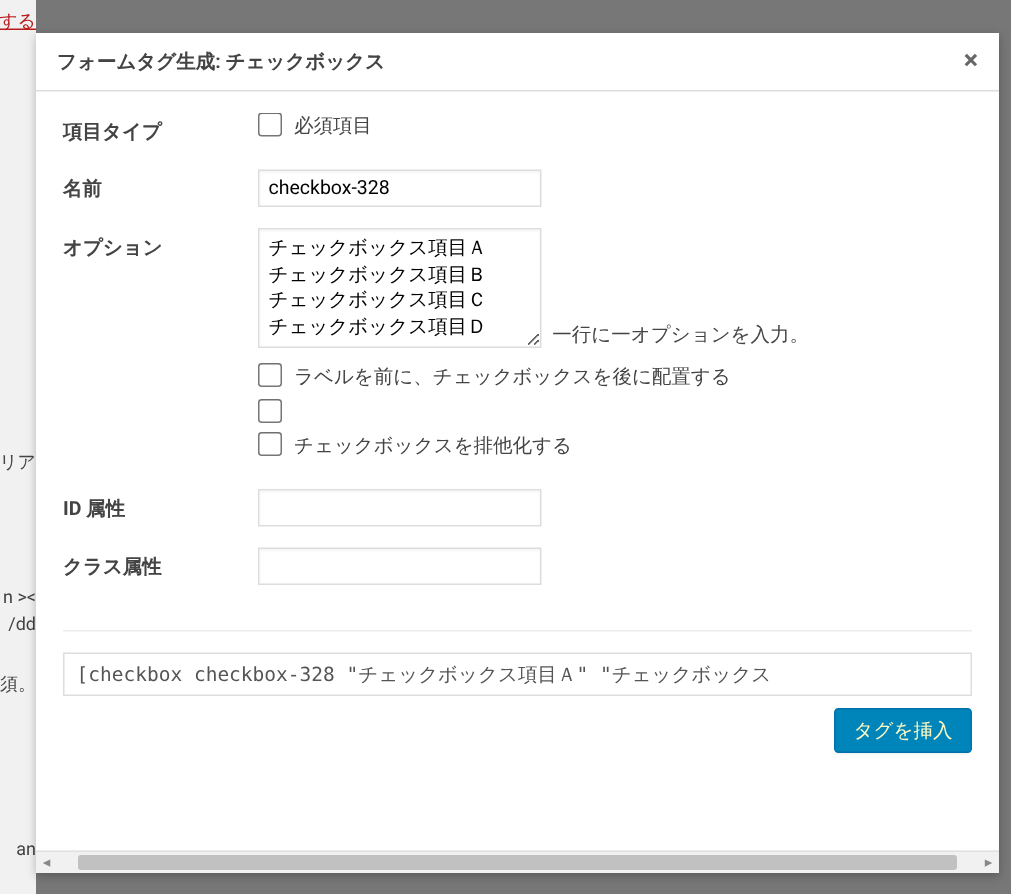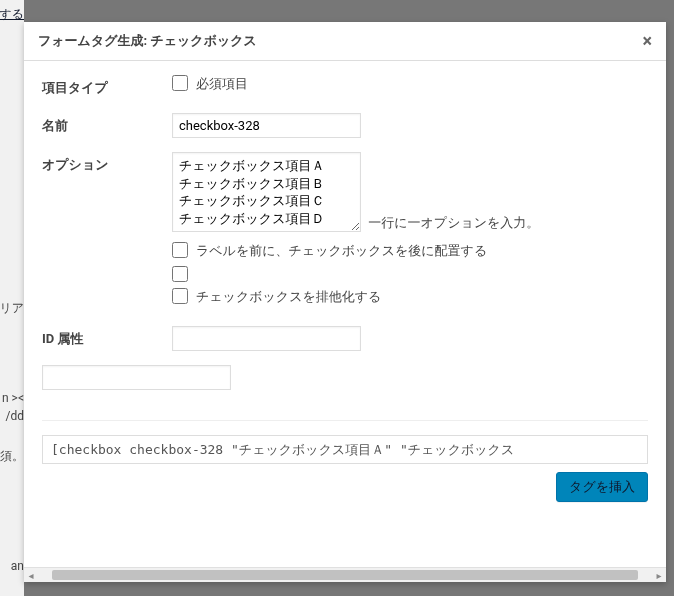--- a/index.html
+++ b/index.html
@@ -122,21 +122,21 @@
     font-size: 13px;
     border: 1px solid #ddd;
     color: #555;
   }
   .insert-row {
     text-align: right;
     margin-top: 8px;
   }
   .insert-btn {
     background: #0085ba;
-    color: #0f172a;
+    color: #fef9c3;
     border: 1px solid #0073aa;
     border-radius: 3px;
     padding: 5px 12px;
     font-size: 13px;
     cursor: pointer;
     box-shadow: 0 1px 0 rgba(0,0,0,0.05);
   }
   
   .hscroll-fake {
     position: absolute;
@@ -179,21 +179,21 @@
     white-space: nowrap;
     font-size: 12px;
   }
 </style>
 </head>
 <body>
 
 <div class="page">
 
   <div class="bg-left">
-    <span class="strip" style="top:6px; color:#0f172a;text-decoration:underline;">する</span>
+    <span class="strip" style="top:6px; color:#b91c1c;text-decoration:underline;">する</span>
     <span class="strip" style="top:300px;">リア</span>
     <span class="strip" style="top:390px;">n &gt;&lt;</span>
     <span class="strip" style="top:408px;">/dd</span>
     <span class="strip" style="top:448px;">須。</span>
     <span class="strip" style="top:558px;">an</span>
   </div>
 
   <div class="modal">
     <div class="modal-header">
       <span class="modal-title">フォームタグ生成: チェックボックス</span>
@@ -238,20 +238,21 @@
             <input type="checkbox" style="">
             <span>チェックボックスを排他化する</span>
           </label>
         </div>
 
         <div class="row-label">ID 属性</div>
         <div class="row-value">
           <input class="text-input" type="text" value="" style="">
         </div>
 
+        <div class="row-label">クラス属性</div>
         <div class="row-value">
           <input class="text-input" type="text" value="" style="">
         </div>
 
       </div>
 
       <div class="bottom-bar">
         <input class="shortcode-input" type="text" readonly="" value="[checkbox checkbox-328 &quot;チェックボックス項目Ａ&quot; &quot;チェックボックス" style="">
         <div class="insert-row">
           <button class="insert-btn">タグを挿入</button>

